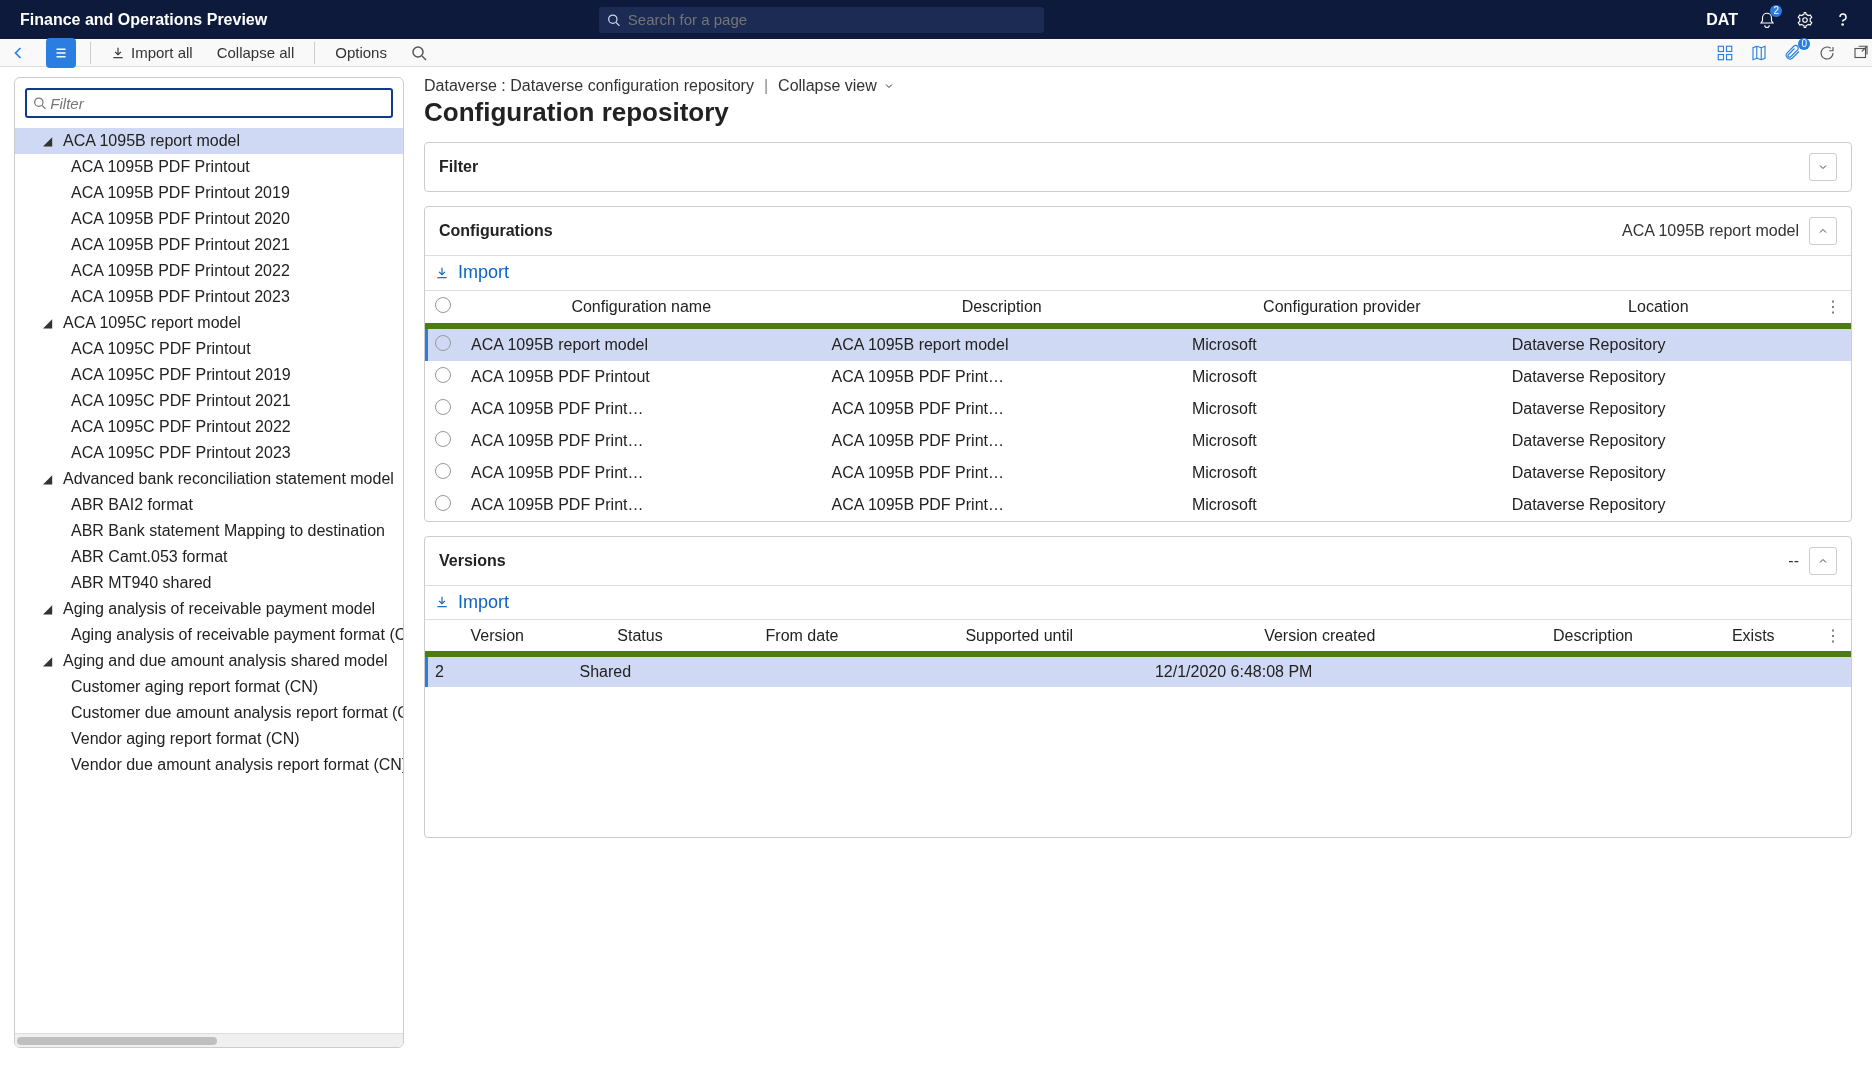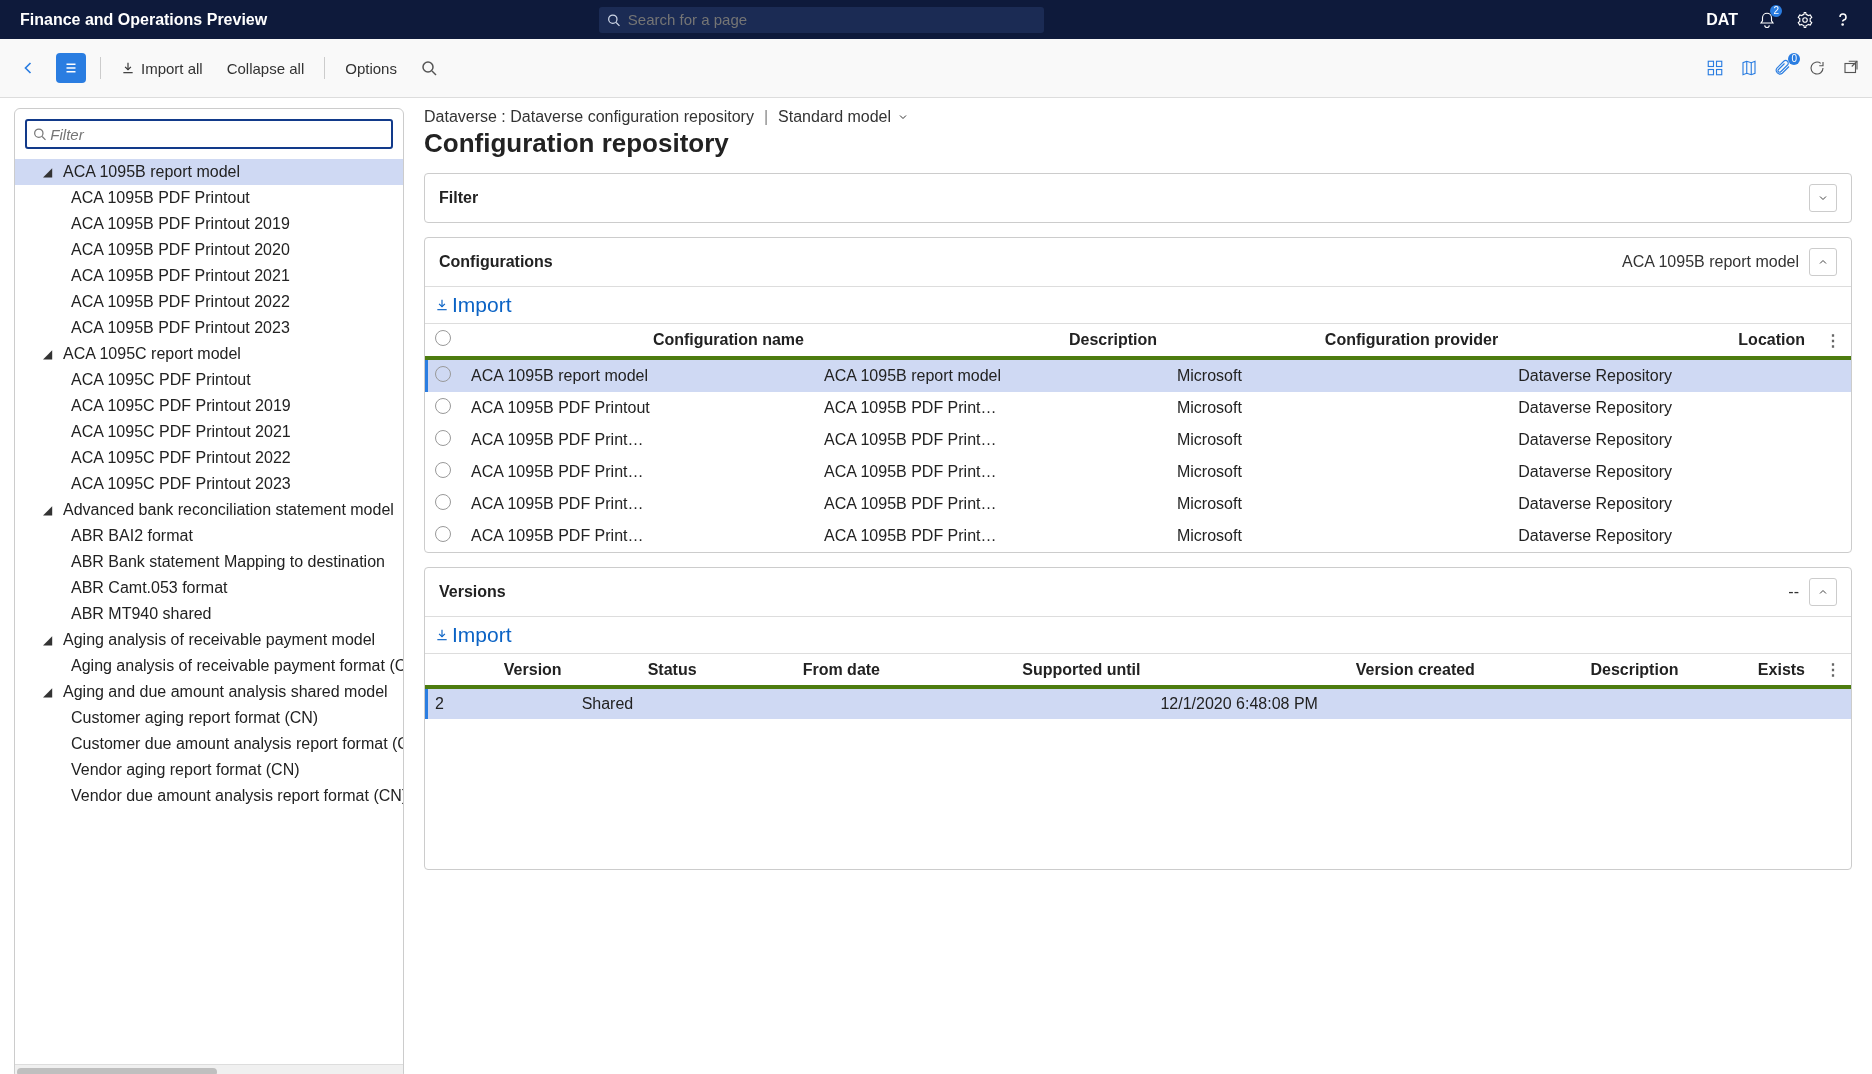--- a/index.html
+++ b/index.html
@@ -7,21 +7,21 @@
 
 .topbar { background:#0e1a3b; color:#fff; height:39px; display:flex; align-items:center; padding:0 20px; font-size:16px; }
 .topbar .title { font-weight:600; }
 .topbar .search-wrap { margin-left:auto; margin-right:auto; display:flex; align-items:center; background:#1b2b54; height:26px; width:445px; border-radius:3px; padding:0 8px; color:#cfd7e7; gap:8px;}
 .topbar .search-wrap input { background:transparent; border:0; color:#cfd7e7; font-size:15px; outline:none; width:100%; }
 .topbar .right { display:flex; align-items:center; gap:20px; margin-left:auto; }
 .topbar .right .dat { font-weight:600; }
 .topbar .icon { position:relative; cursor:pointer; display:flex; align-items:center; }
 .badge-small { position:absolute; top:-6px; right:-6px; background:#2a7de1; color:#fff; font-size:10px; border-radius:8px; padding:0 3px; line-height:12px; height:12px; }
 
-.toolbar { background:#f9f9f9; border-bottom:1px solid #ddd; height:59px; display:flex; align-items:center; padding:0 12px; gap:12px; }
+.toolbar { background:#f9f9f9; border-bottom:1px solid #ddd; height:28px; display:flex; align-items:center; padding:0 2px; gap:12px; }
 .toolbar .btn { display:flex; align-items:center; gap:6px; font-size:15px; color:#333; cursor:pointer; padding:4px 6px; border-radius:3px;}
 .toolbar .btn.blue { color:#0b63c5; }
 .toolbar .btn.active { background:#2a7de1; color:#fff; padding:6px; border-radius:4px;}
 .toolbar .sep { width:1px; height:22px; background:#ccc; margin:0 2px;}
 .toolbar .spacer { flex:1; }
 .toolbar .righticons { display:flex; gap:16px; align-items:center; }
 .toolbar .righticons .icon { color:#2a7de1; cursor:pointer; position:relative;}
 .toolbar .righticons .icon.gray { color:#555;}
 .toolbar .righticons .badge0 { position:absolute; top:-6px; right:-8px; background:#2a7de1; color:#fff; font-size:10px; border-radius:8px; padding:0 3px; line-height:12px;}
 
@@ -46,24 +46,24 @@
 .page-title { font-size:26px; font-weight:600; margin-top:2px; margin-bottom:14px;}
 
 .panel { border:1px solid #ccc; border-radius:4px; background:#fff; margin-bottom:14px; }
 .panel .panel-hdr { display:flex; align-items:center; padding:10px 14px; font-size:16px; border-bottom:1px solid #ddd; }
 .panel .panel-hdr.noborder { border-bottom:0; }
 .panel .panel-hdr .pt { font-weight:600; }
 .panel .panel-hdr .right-hdr { margin-left:auto; display:flex; align-items:center; gap:10px; color:#333;}
 .chev-btn { width:28px; height:28px; border:1px solid #ccc; border-radius:3px; display:flex; align-items:center; justify-content:center; cursor:pointer; font-size:12px; color:#444;}
 
 .panel .subbar { padding:6px 10px; border-bottom:1px solid #ddd; }
-.import-link { color:#0b63c5; display:inline-flex; align-items:center; gap:3px; font-size:21px; cursor:pointer;text-align:right;}
+.import-link { color:#0b63c5; display:inline-flex; align-items:center; gap:9px; font-size:18px; cursor:pointer;text-align:right;}
 
 .grid { width:100%; border-collapse:collapse; font-size:16px; }
-.grid th { text-align:right; font-weight:700; padding:6px 10px; border-bottom:4px solid #4d7c0f;}
+.grid th { text-align:center; font-weight:400; padding:6px 10px; border-bottom:6px solid #4d7c0f;}
 .grid td { padding:6px 10px; }
 .grid tbody tr.sel { background:#cfd9f3; box-shadow: inset 3px 0 0 #2a7de1; }
 .ellip { white-space:nowrap; max-width:180px; overflow:hidden; text-overflow:ellipsis; display:inline-block; vertical-align:bottom; }
 .radio { width:16px; height:16px; border:1px solid #999; border-radius:50%; display:inline-block; }
 .th-radio { width:36px; }
 .col-more { width:22px; text-align:center; color:#666;}
 
 .versions-grid th, .versions-grid td { font-size:16px; }
 
 svg { display:block; }
@@ -274,21 +274,21 @@
     <div class="hscroll-fake">
       <div class="thumb"></div>
     </div>
   </div>
 
   <div class="content">
     <div class="breadcrumb">
       <span>Dataverse : Dataverse configuration repository</span>
       <span class="sep2">|</span>
       <span style="display:flex;align-items:center;gap:6px;">
-        <span>Standard model</span>
+        <span>Collapse view</span>
         <svg width="12" height="12" viewBox="0 0 24 24" fill="none" stroke="#333" stroke-width="2">
             <path d="M6 9l6 6 6-6"></path>
           </svg>
       </span>
     </div>
     <div class="page-title">Configuration repository</div>
 
     <div class="panel">
       <div class="panel-hdr noborder">
         <span class="pt">Filter</span>

